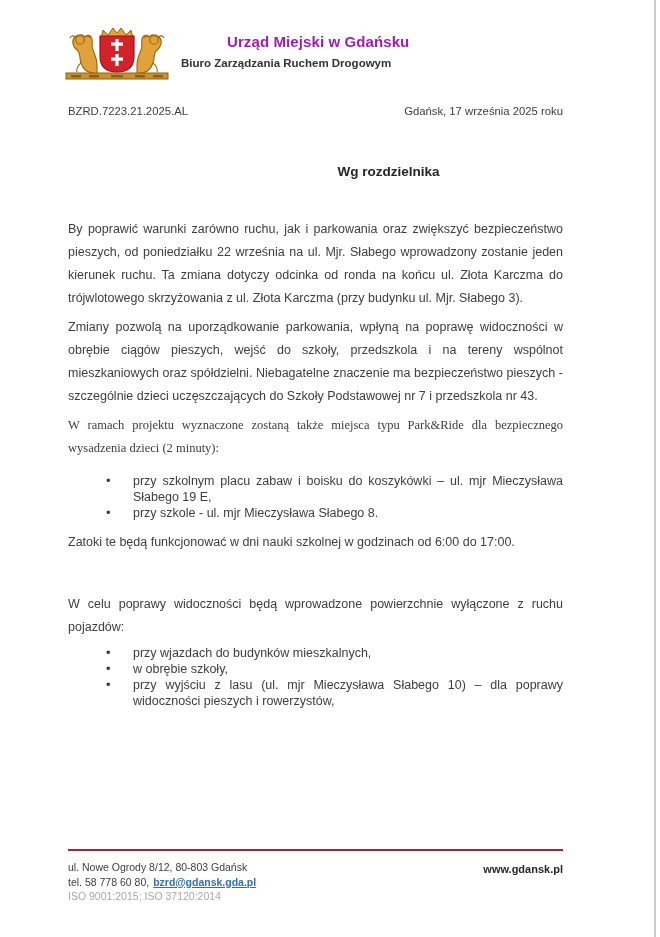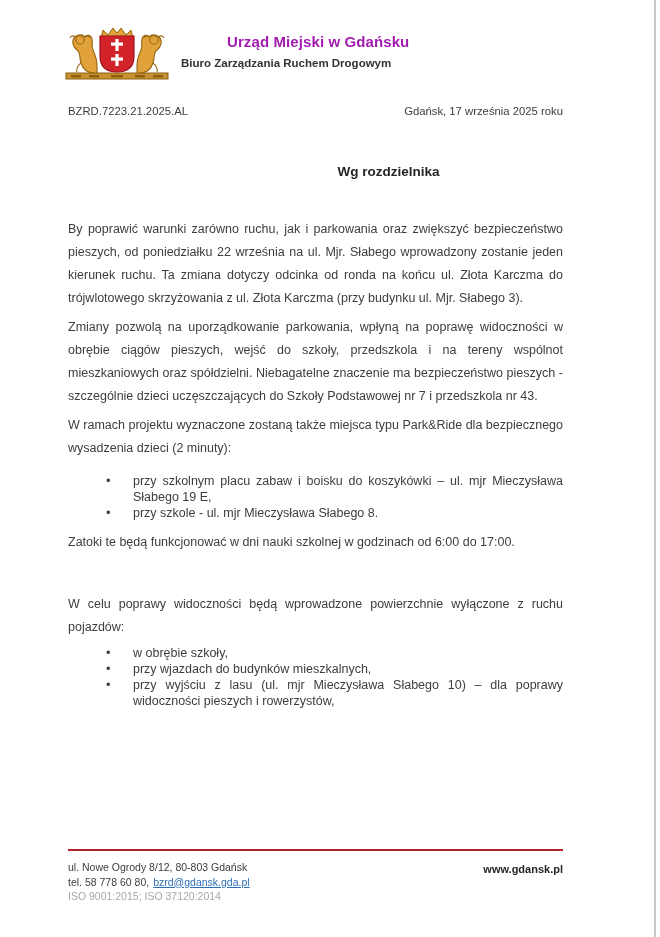--- a/index.html
+++ b/index.html
@@ -68,21 +68,21 @@
   .letter-body {
     position: absolute;
     left: 68px; top: 218px;
     width: 495px;
     font-size: 12.5px;
     line-height: 23px;
     text-align: justify;
     color: #3d3d3d;
   }
   .letter-body p { margin: 0 0 6px 0; }
-  .letter-body p.gap-md { margin-bottom: 13px; }
+  .letter-body p.gap-md { margin-bottom: 13px; font-family: Liberation Serif, serif; }
   .letter-body p.gap-lg { margin-bottom: 39px; }
   ul.bullets {
     list-style: none;
     margin: 0 0 10px 0;
     padding: 0;
   }
   ul.bullets li {
     position: relative;
     padding-left: 65px;
     line-height: 16px;
@@ -106,20 +106,21 @@
     position: absolute;
     left: 68px; top: 860px;
     font-size: 10.5px;
     line-height: 14.5px;
     color: #3d3d3d;
   }
   .footer-left .email {
     text-decoration: underline;
     margin-left: 4px;
     cursor: pointer;
+    font-weight: bold;
   }
   .footer-left .iso { color: #a8a8a8; }
   .website {
     position: absolute;
     right: 97px; top: 863px;
     font-size: 11px;
     font-weight: bold;
     color: #262626;
   }
 </style>
@@ -174,22 +175,22 @@
     <p>By poprawić warunki zarówno ruchu, jak i parkowania oraz zwiększyć bezpieczeństwo pieszych, od poniedziałku 22 września na ul. Mjr. Słabego wprowadzony zostanie jeden kierunek ruchu. Ta zmiana dotyczy odcinka od ronda na końcu ul. Złota Karczma do trójwlotowego skrzyżowania z ul. Złota Karczma (przy budynku ul. Mjr. Słabego 3).</p>
     <p>Zmiany pozwolą na uporządkowanie parkowania, wpłyną na poprawę widoczności w obrębie ciągów pieszych, wejść do szkoły, przedszkola i na tereny wspólnot mieszkaniowych oraz spółdzielni. Niebagatelne znaczenie ma bezpieczeństwo pieszych - szczególnie dzieci uczęszczających do Szkoły Podstawowej nr 7 i przedszkola nr 43.</p>
     <p class="gap-md">W ramach projektu wyznaczone zostaną także miejsca typu Park&amp;Ride dla bezpiecznego wysadzenia dzieci (2 minuty):</p>
     <ul class="bullets">
       <li>przy szkolnym placu zabaw i boisku do koszykówki – ul. mjr Mieczysława Słabego 19 E,</li>
       <li>przy szkole - ul. mjr Mieczysława Słabego 8.</li>
     </ul>
     <p class="gap-lg">Zatoki te będą funkcjonować w dni nauki szkolnej w godzinach od 6:00 do 17:00.</p>
     <p>W celu poprawy widoczności będą wprowadzone powierzchnie wyłączone z ruchu pojazdów:</p>
     <ul class="bullets tight">
+      <li>przy wjazdach do budynków mieszkalnych,</li>
       <li>w obrębie szkoły,</li>
-      <li>przy wjazdach do budynków mieszkalnych,</li>
       <li>przy wyjściu z lasu (ul. mjr Mieczysława Słabego 10) – dla poprawy widoczności pieszych i rowerzystów,</li>
     </ul>
   </div>
 
   <div class="footer-line" style="background: rgb(176, 33, 48);"></div>
   <div class="footer-left">
     <div>ul. Nowe Ogrody 8/12, 80-803 Gdańsk</div>
     <div><span>tel. 58 778 60 80,</span><a class="email" style="color: rgb(46, 111, 183);">bzrd@gdansk.gda.pl</a></div>
     <div class="iso">ISO 9001:2015; ISO 37120:2014</div>
   </div>

